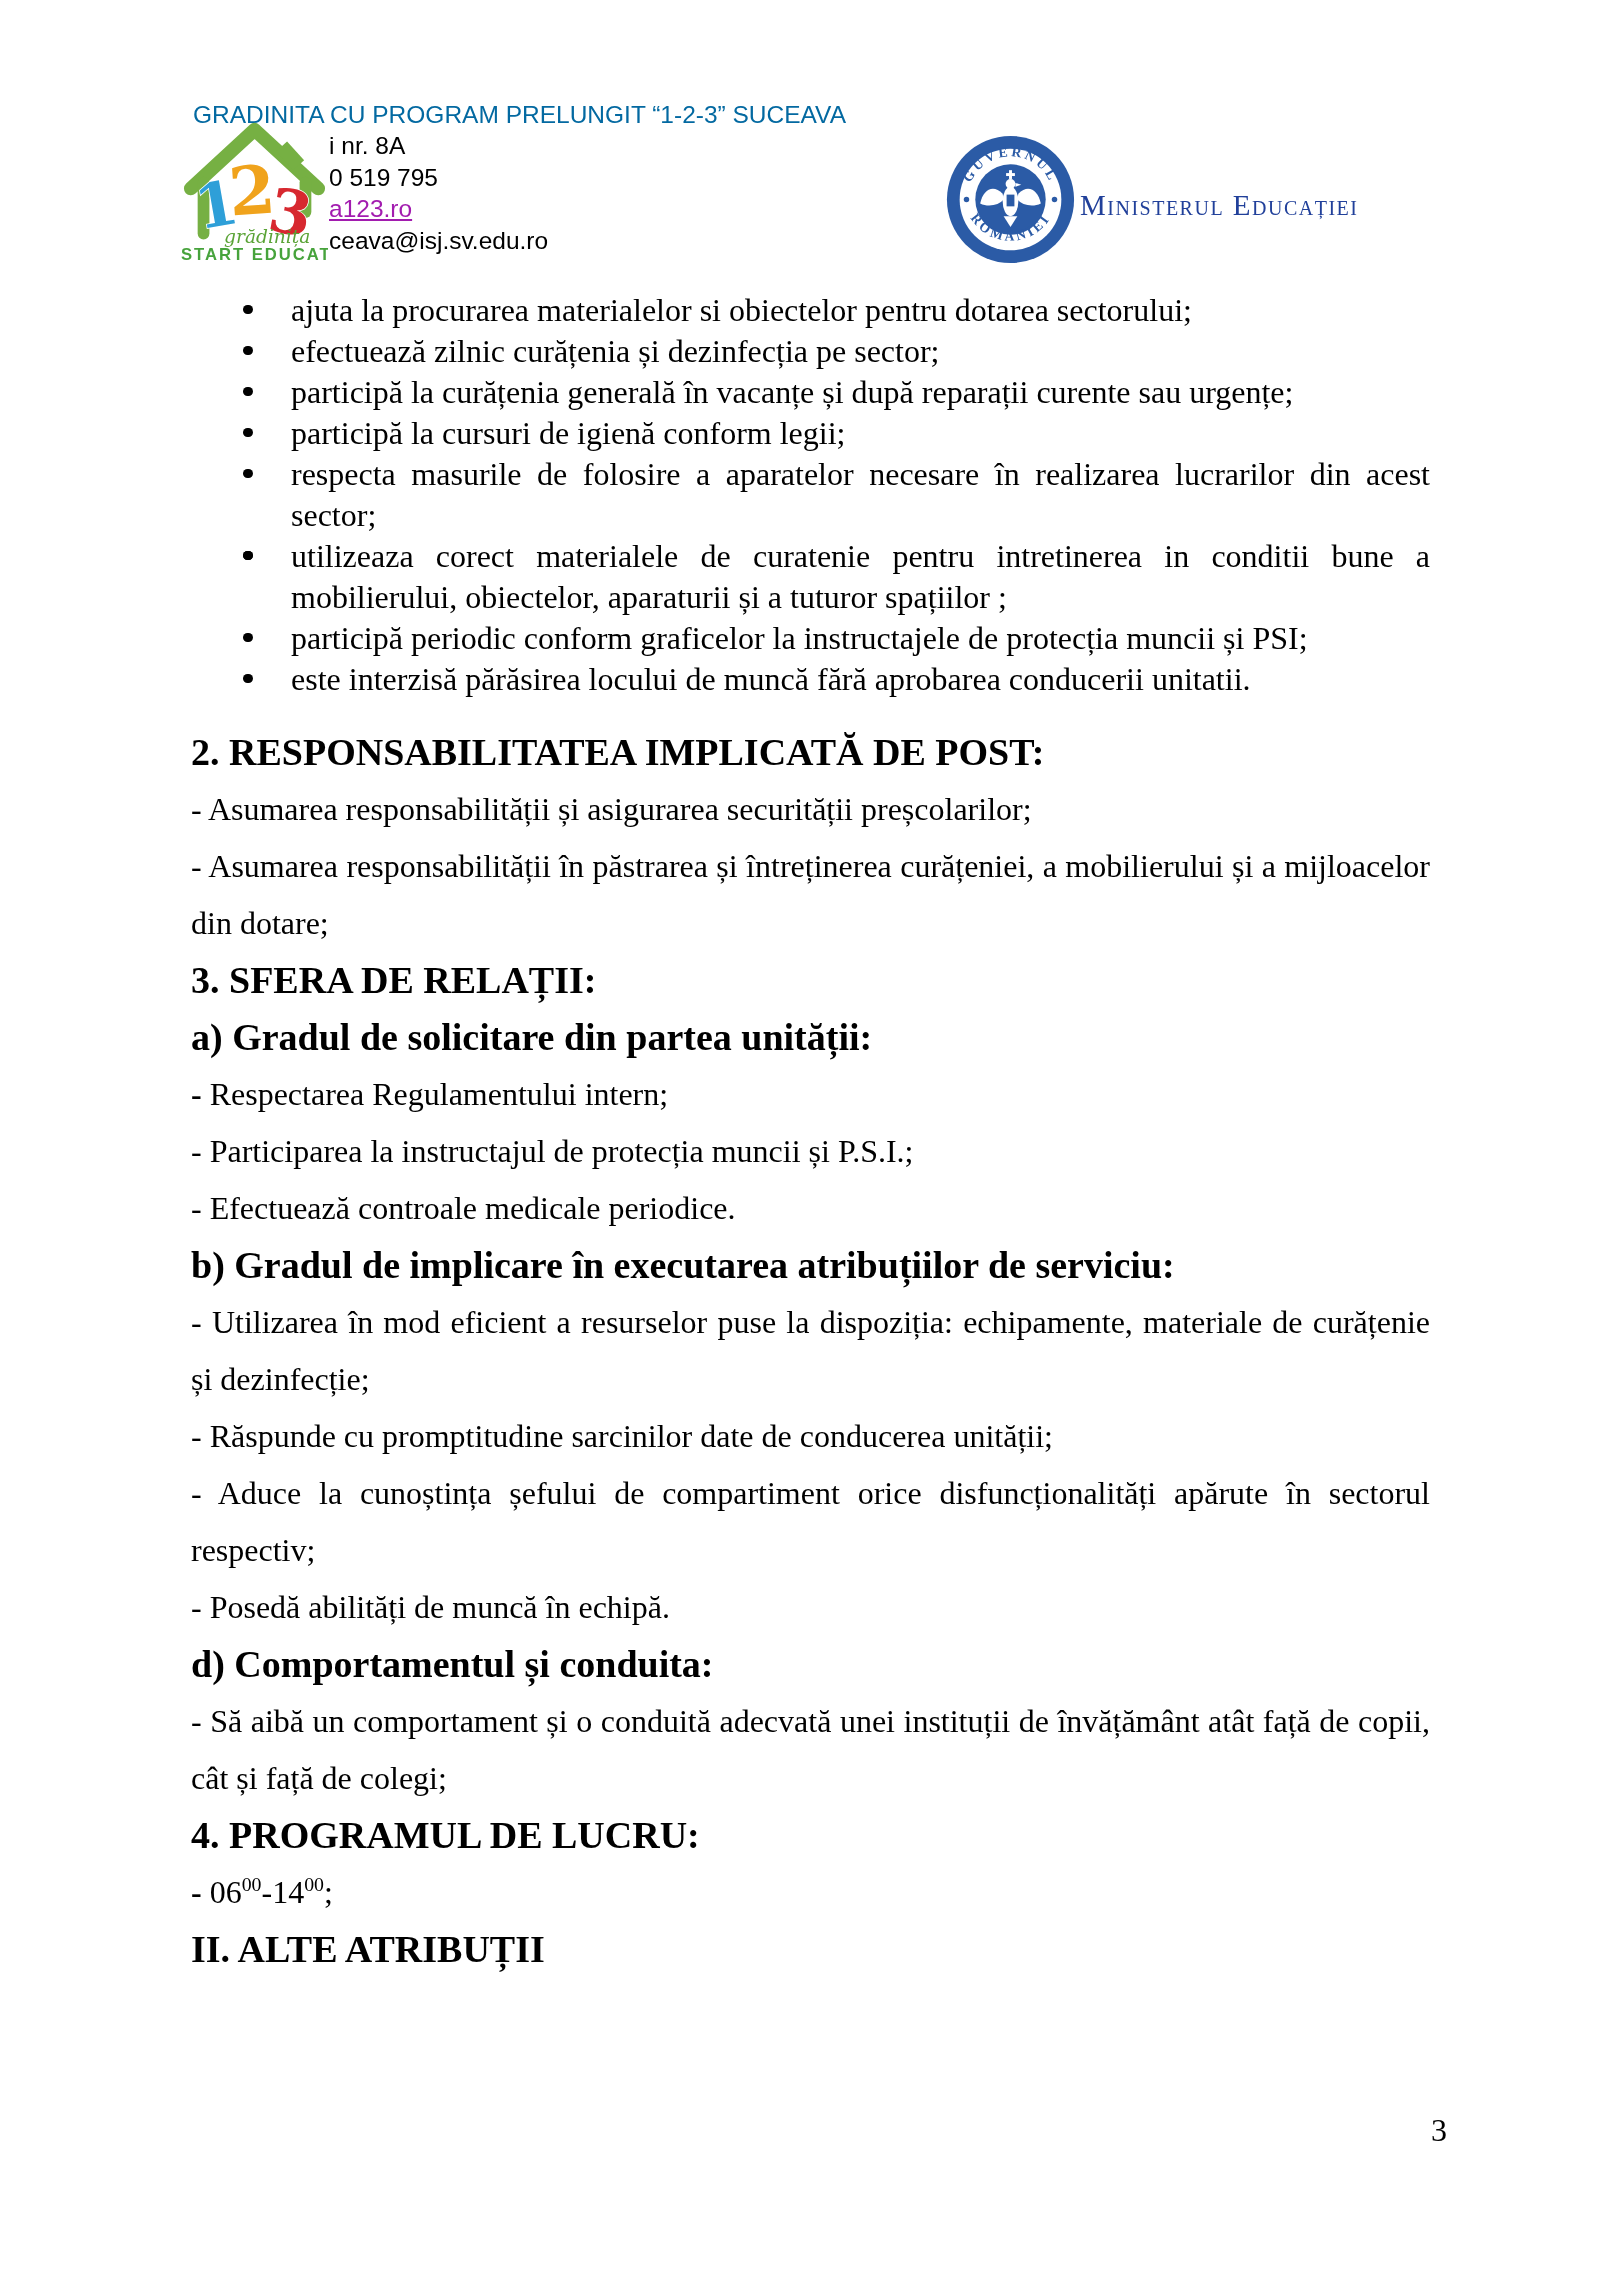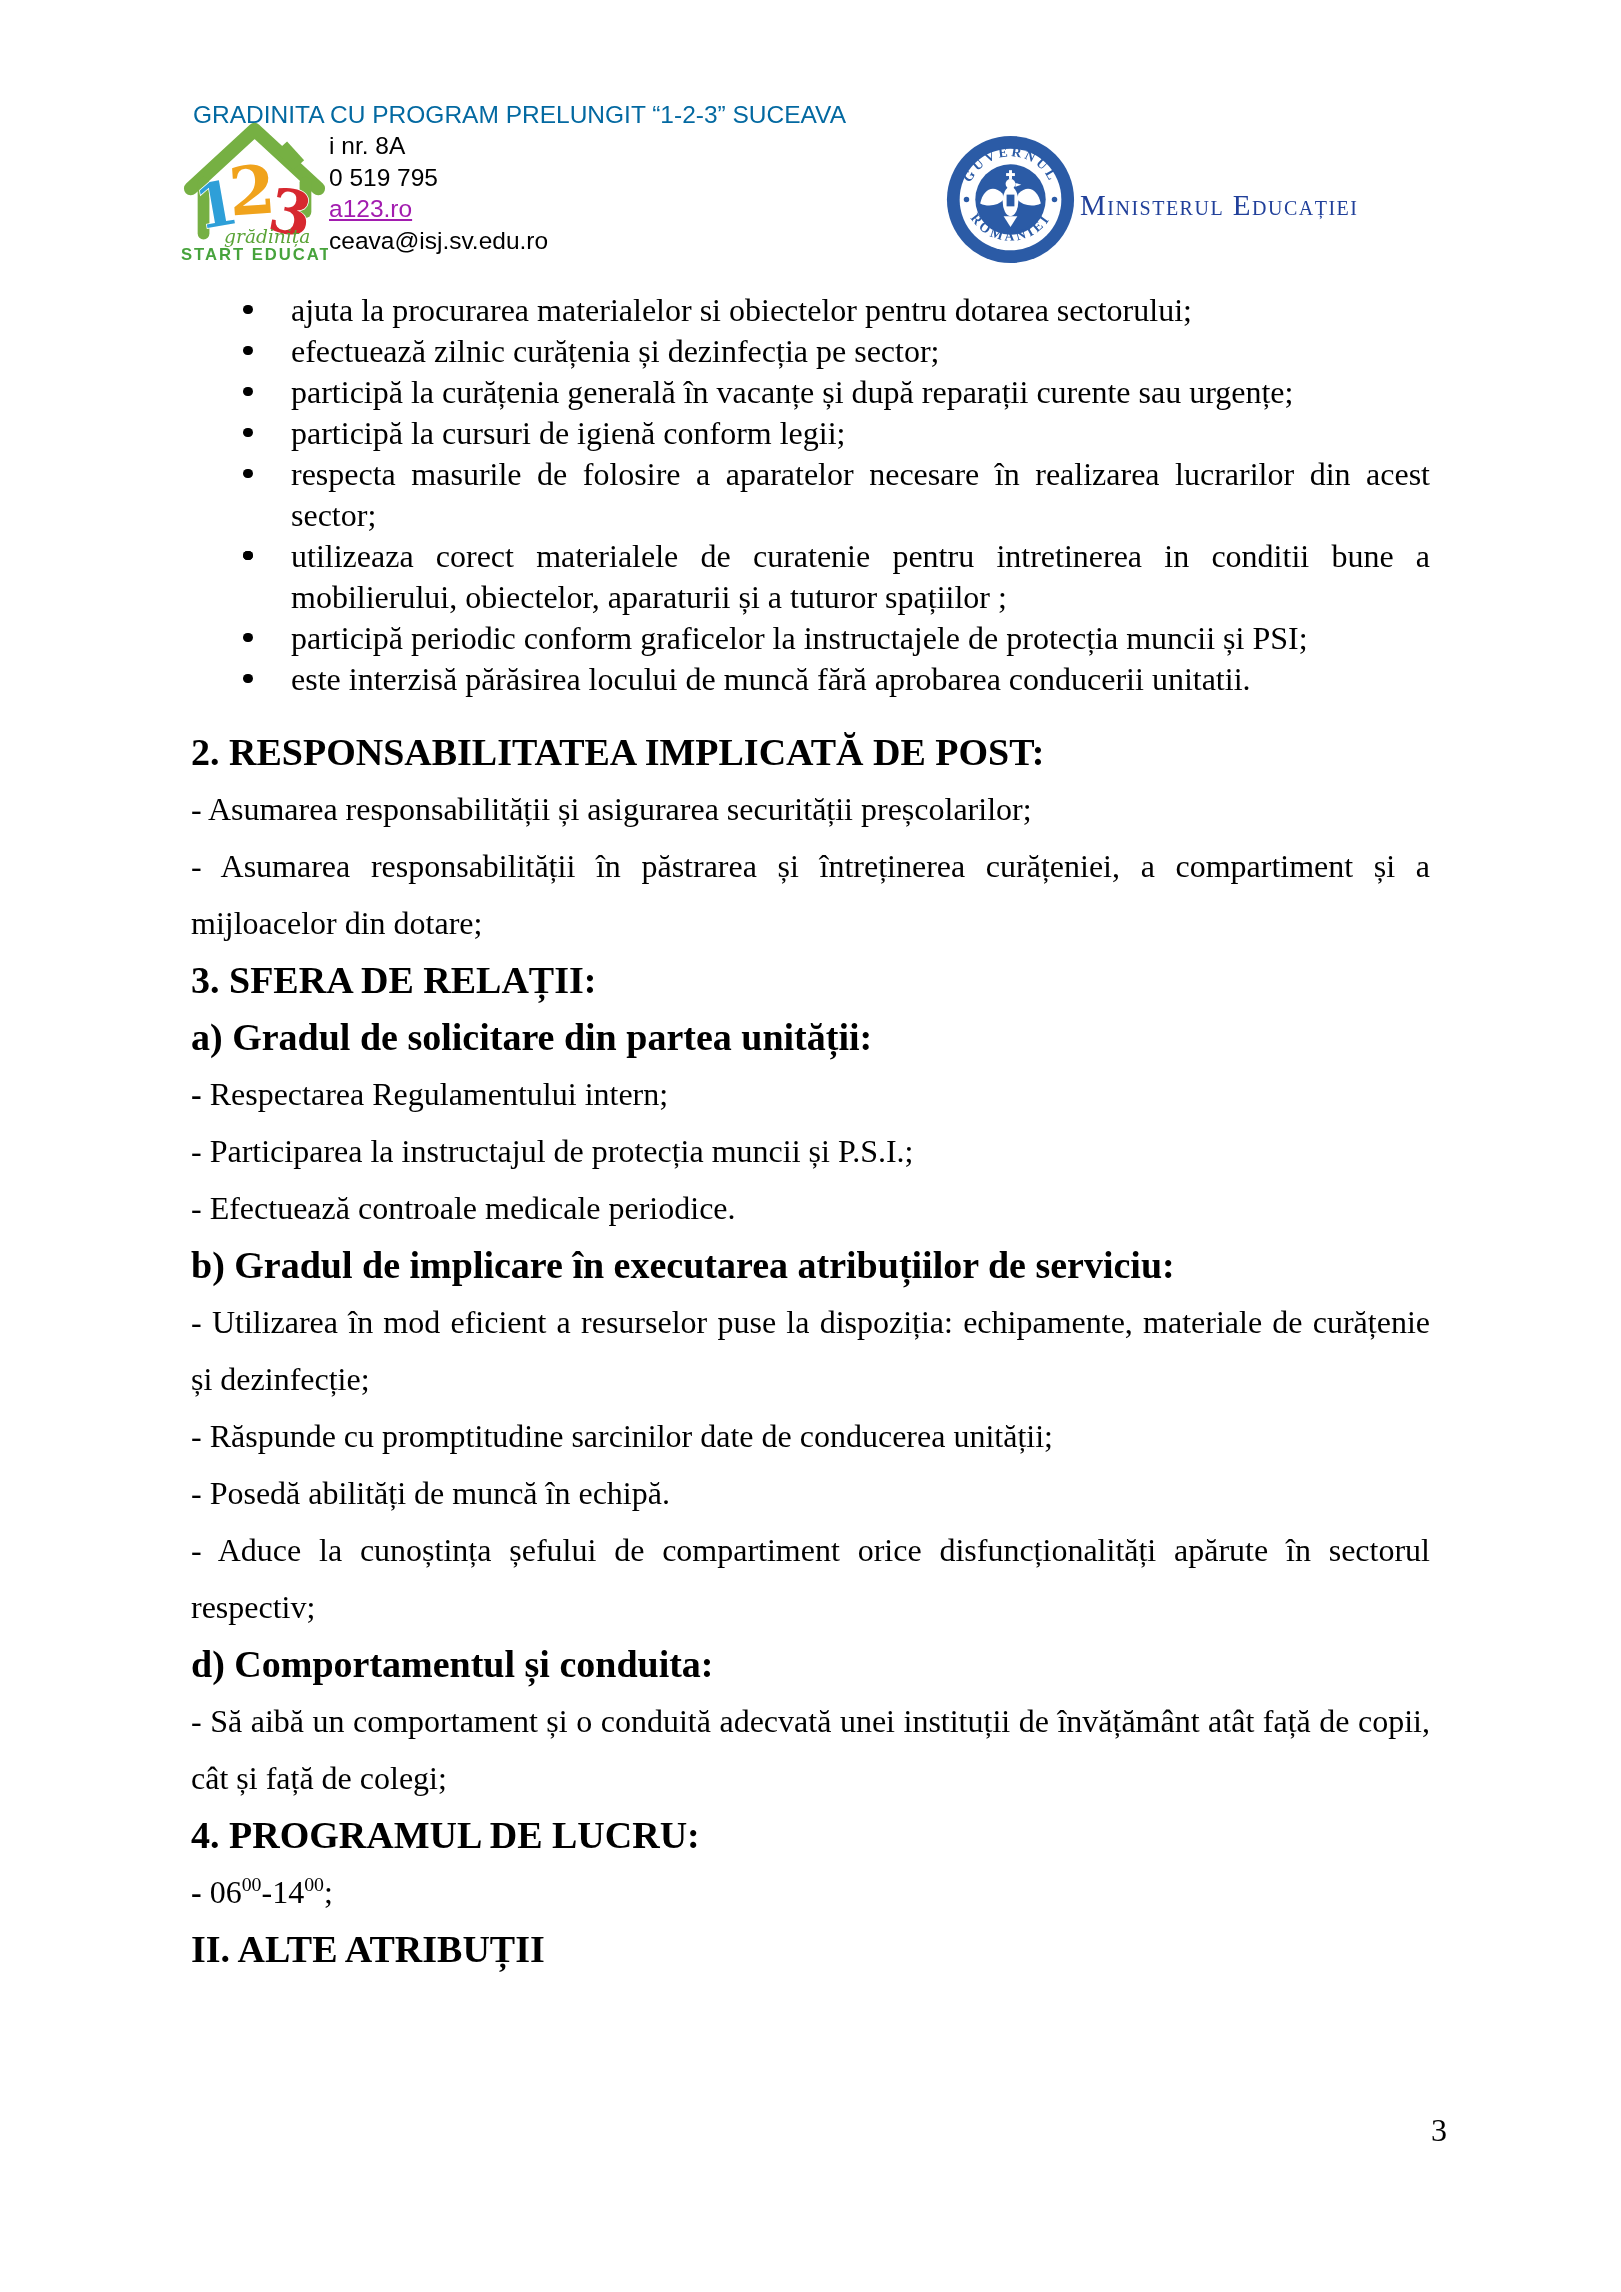--- a/index.html
+++ b/index.html
@@ -140,31 +140,31 @@
         <li><span class="bullet-dot"></span><span>participă la cursuri de igienă conform legii;</span></li>
         <li><span class="bullet-dot"></span><span>respecta masurile de folosire a aparatelor necesare în realizarea lucrarilor din acest sector;</span></li>
         <li><span class="bullet-dot"></span></li>
         <li><span class="bullet-dot"></span><span>utilizeaza corect materialele de curatenie pentru intretinerea in conditii bune a mobilierului, obiectelor, aparaturii și a tuturor spațiilor ;</span></li>
         <li><span class="bullet-dot"></span><span>participă periodic conform graficelor la instructajele de protecția muncii și PSI;</span></li>
         <li><span class="bullet-dot"></span><span>este interzisă părăsirea locului de muncă fără aprobarea conducerii unitatii.</span></li>
       </ul>
     <div class="lines" id="section-lines">
         <div class="line heading">2. RESPONSABILITATEA IMPLICATĂ DE POST:</div>
         <div class="line para">- Asumarea responsabilității și asigurarea securității preșcolarilor;</div>
-        <div class="line para-justify">- Asumarea responsabilității în păstrarea și întreținerea curățeniei, a compartiment și a mijloacelor din dotare;</div>
+        <div class="line para-justify">- Asumarea responsabilității în păstrarea și întreținerea curățeniei, a mobilierului și a mijloacelor din dotare;</div>
         <div class="line heading">3. SFERA DE RELAȚII:</div>
         <div class="line heading">a) Gradul de solicitare din partea unității:</div>
         <div class="line para"><span class="seg-bold">- </span><span>Respectarea Regulamentului intern;</span></div>
         <div class="line para">- Participarea la instructajul de protecția muncii și P.S.I.;</div>
         <div class="line para">- Efectuează controale medicale periodice.</div>
         <div class="line heading">b) Gradul de implicare în executarea atribuțiilor de serviciu:</div>
         <div class="line para-justify">- Utilizarea în mod eficient a resurselor puse la dispoziția: echipamente, materiale de curățenie și dezinfecție;</div>
         <div class="line para">- Răspunde cu promptitudine sarcinilor date de conducerea unității;</div>
+        <div class="line para-justify">- Aduce la cunoștința șefului de compartiment orice disfuncționalități apărute în sectorul respectiv;</div>
         <div class="line para">- Posedă abilități de muncă în echipă.</div>
-        <div class="line para-justify">- Aduce la cunoștința șefului de compartiment orice disfuncționalități apărute în sectorul respectiv;</div>
         <div class="line heading">d) Comportamentul și conduita:</div>
         <div class="line para-justify">- Să aibă un comportament și o conduită adecvată unei instituții de învățământ atât față de copii, cât și față de colegi;</div>
         <div class="line heading">4. PROGRAMUL DE LUCRU:</div>
         <div class="line schedule"><span class="seg-bold">- </span><span>06</span><sup>00</sup><span>-</span><span>14</span><sup>00</sup><span>;</span></div>
         <div class="line heading">II. ALTE ATRIBUȚII</div>
       </div>
   </div>
 
   <div class="page-number">3</div>
 </div>

